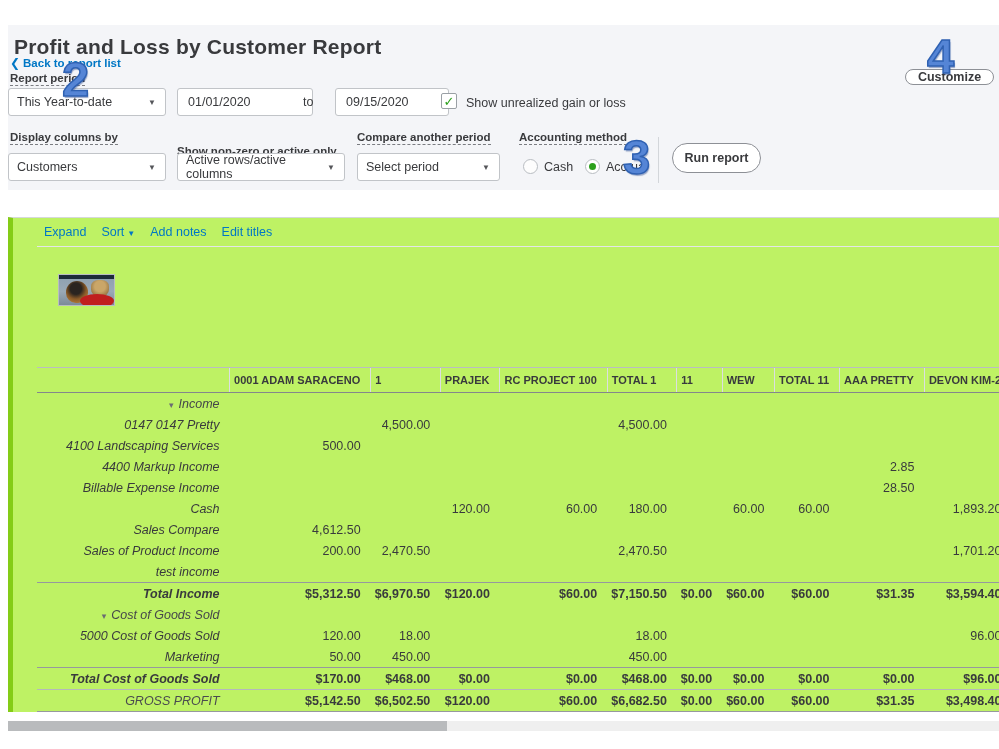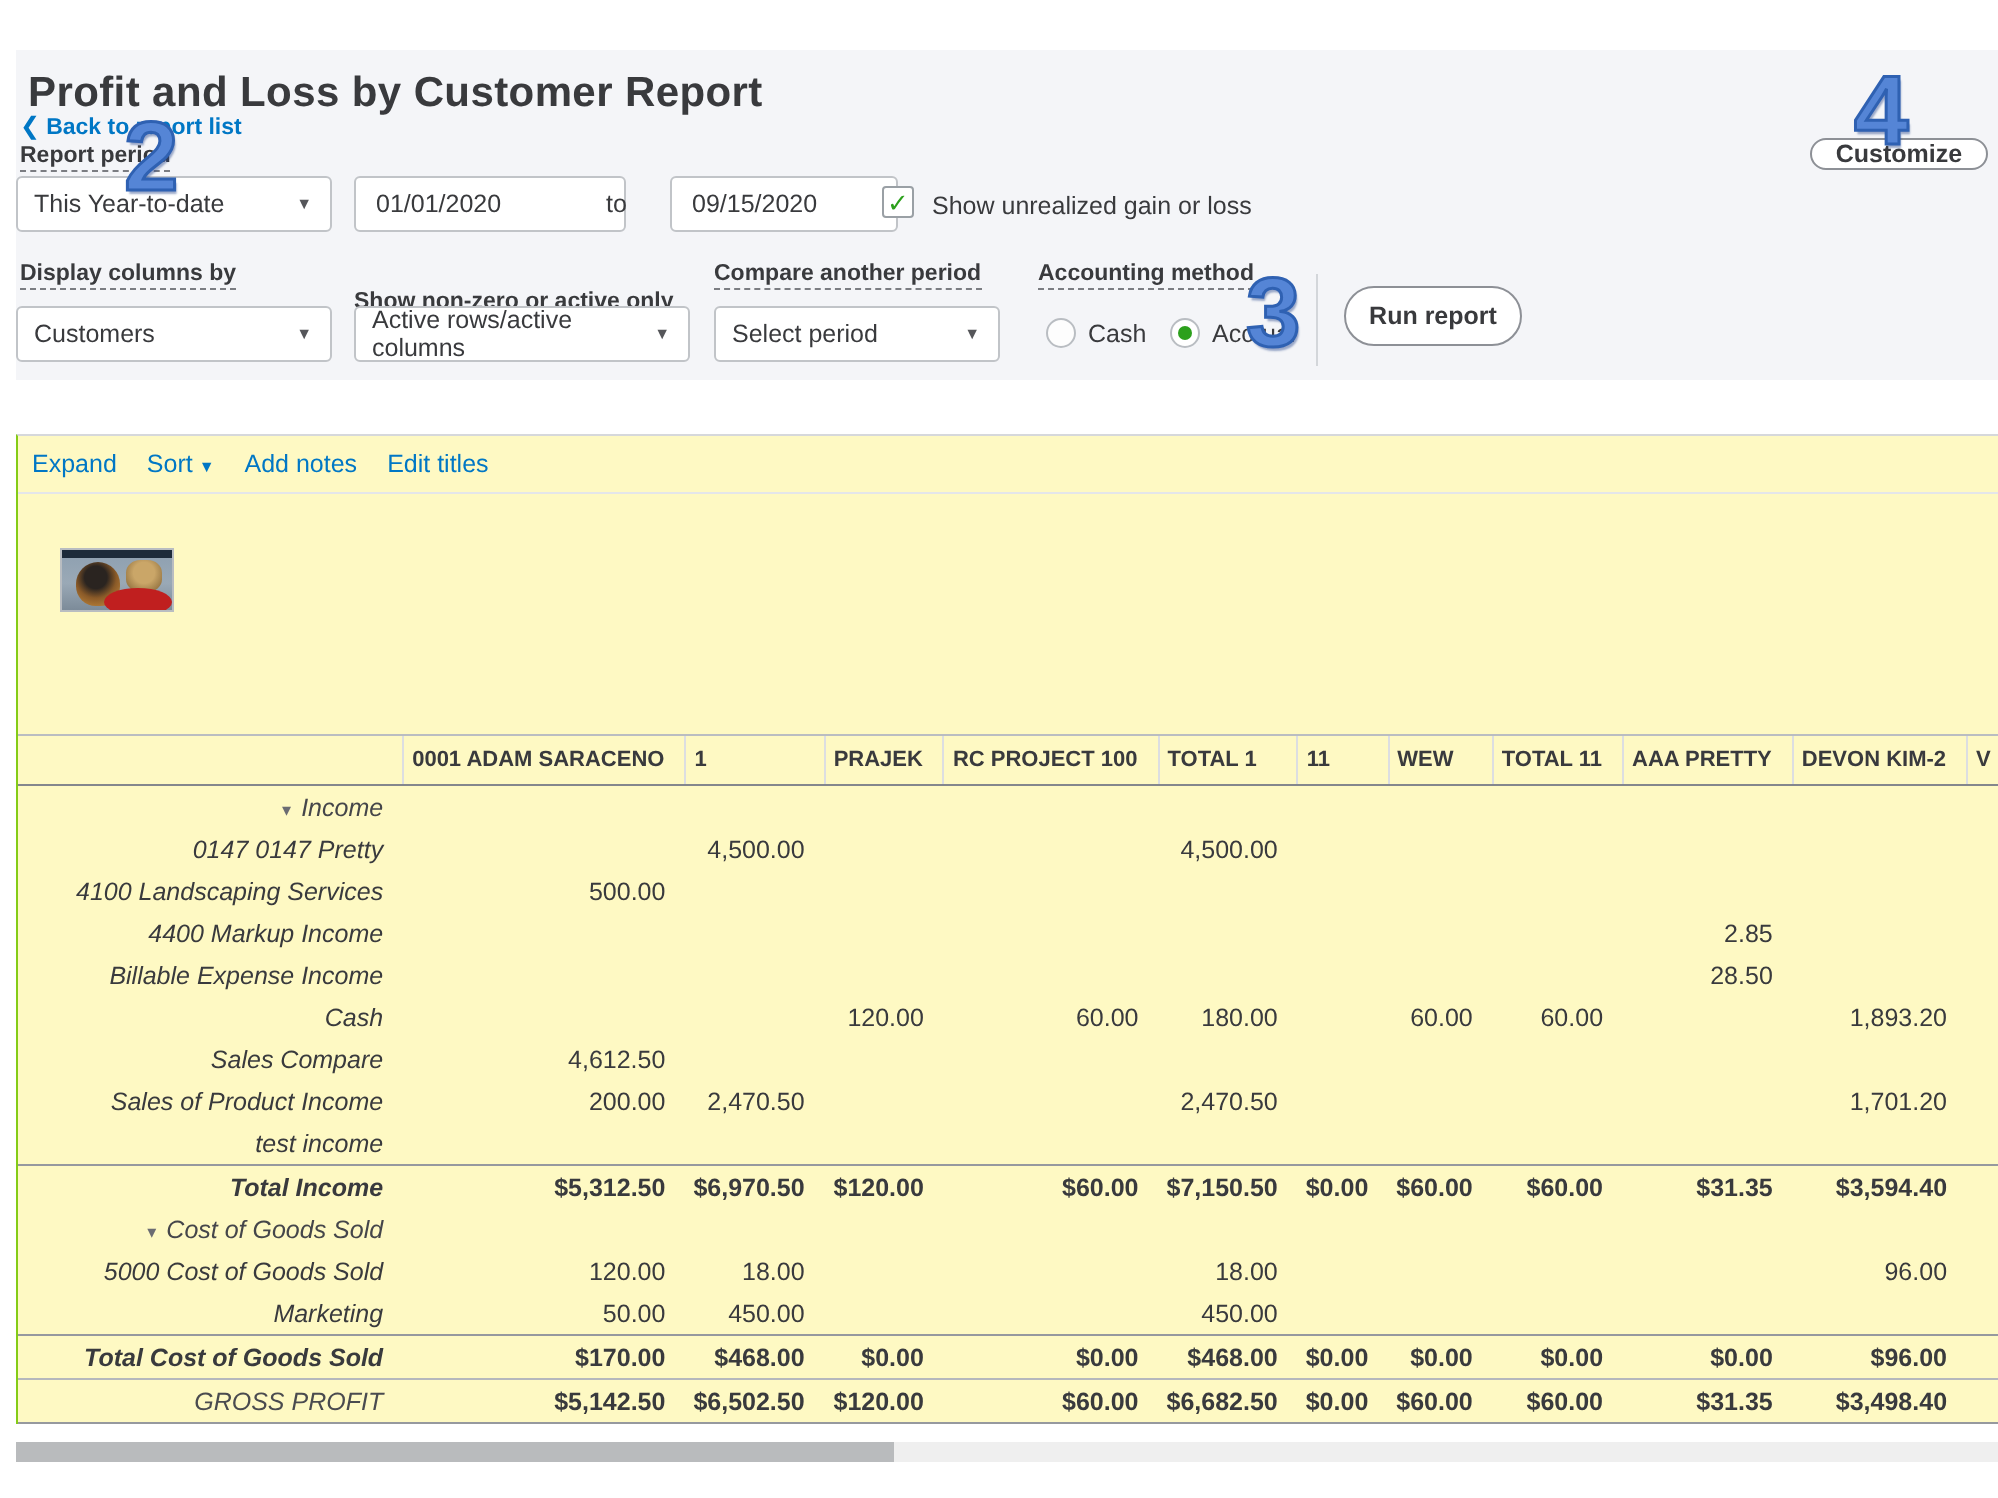--- a/index.html
+++ b/index.html
@@ -62,21 +62,21 @@
   }
   
   .annot{
     position:absolute;font-size:49px;font-weight:bold;color:#5585d6;
     -webkit-text-stroke:1.5px #2f61b2;text-shadow:1px 2px 1px rgba(40,70,140,.45);
     font-family:"Liberation Sans",sans-serif;line-height:1;z-index:5;
   }
   
   .report-card{
     position:absolute;left:8px;top:217px;right:0;
-    border-top:1px solid #d6d8db;border-left:1px solid #84cc16;background:#fef9c3;
+    border-top:1px solid #d6d8db;border-left:5px solid #84cc16;background:#bef264;padding-left:24px;
   }
   .report-toolbar{
     height:28px;border-bottom:1px solid #e4e6e9;display:flex;align-items:center;
     padding-left:7px;gap:15px;font-size:12.5px;color:#0077c5;
   }
   .tb-link{cursor:pointer;}
   .tb-link .caret{font-size:8px;margin-left:3px;}
   .company-logo{
     margin:27px 0 0 21px;width:57px;height:32px;position:relative;overflow:hidden;
     background:linear-gradient(180deg,#8d9fb0 0%,#9aa9b6 55%,#7c8b99 100%);

